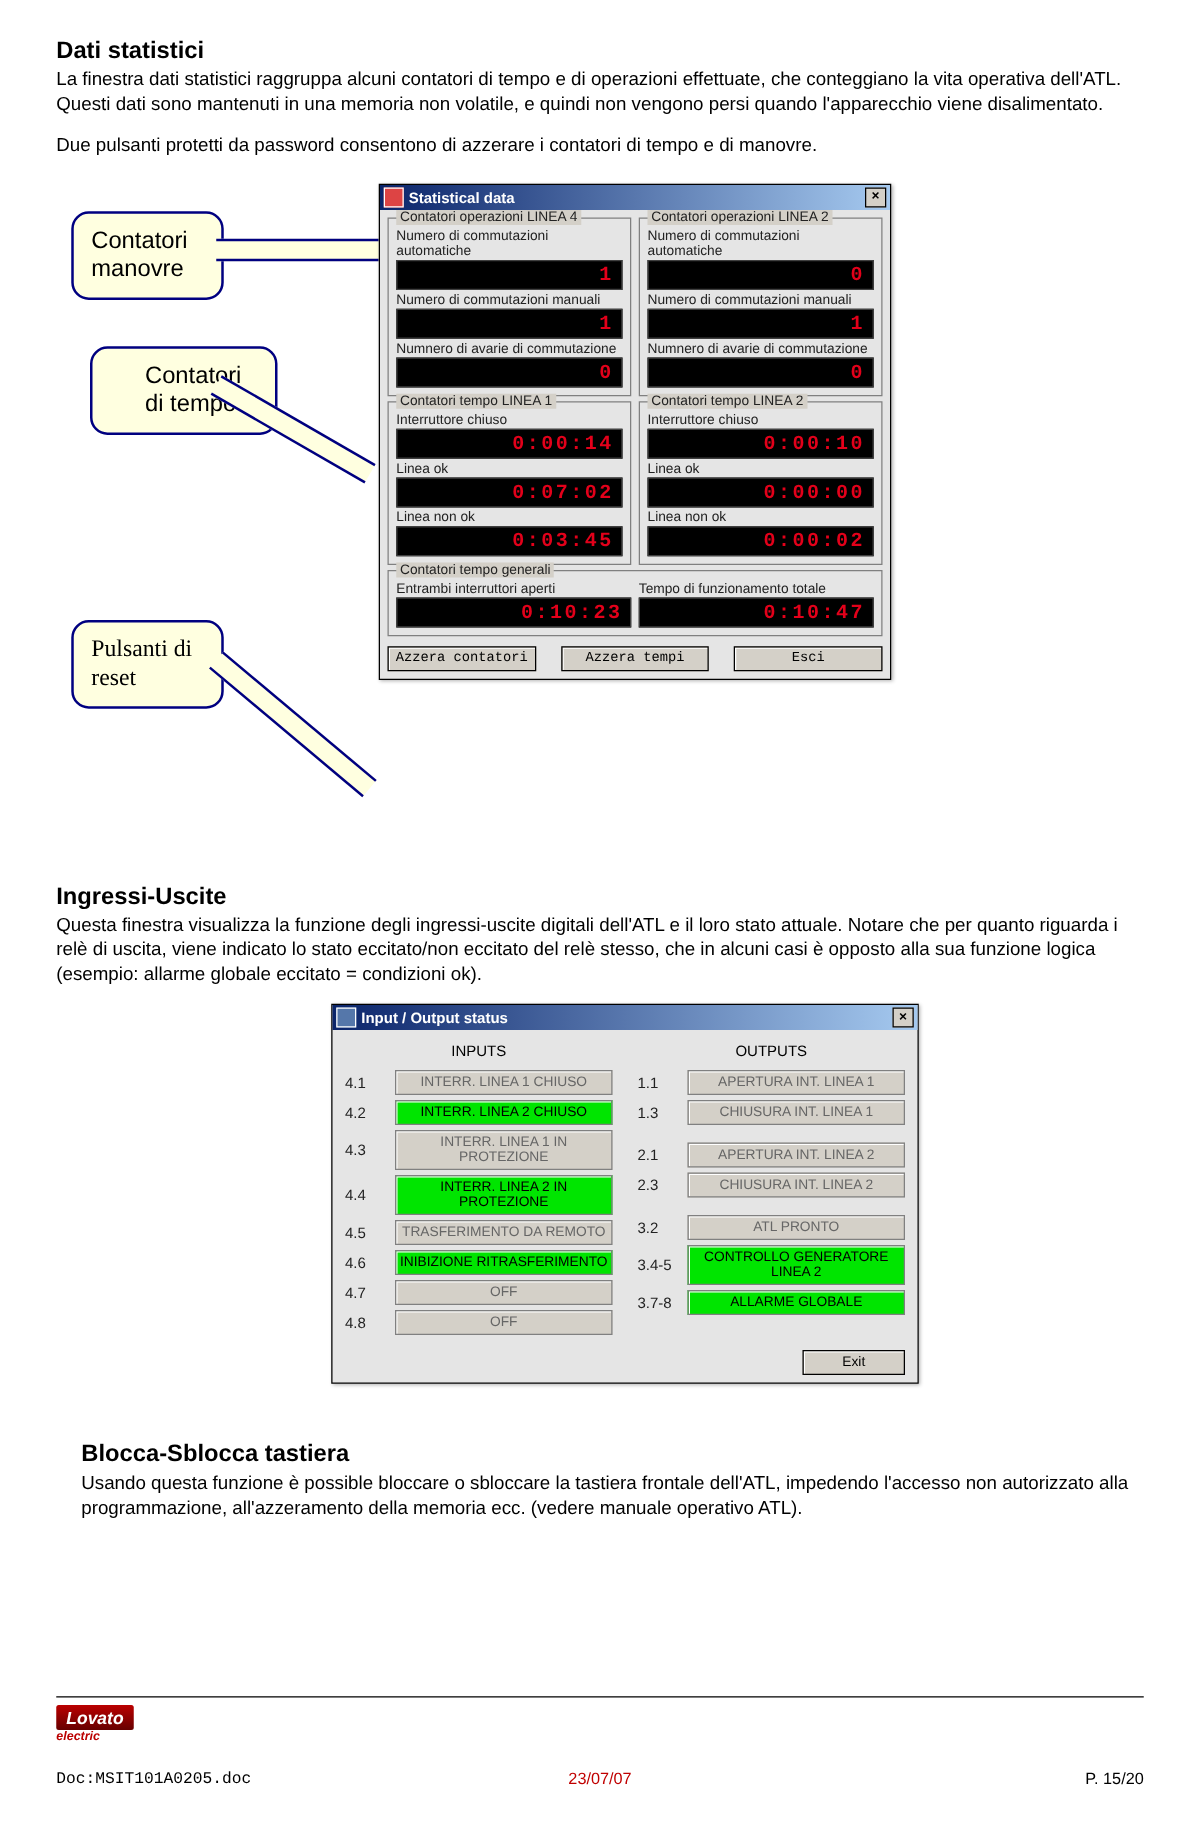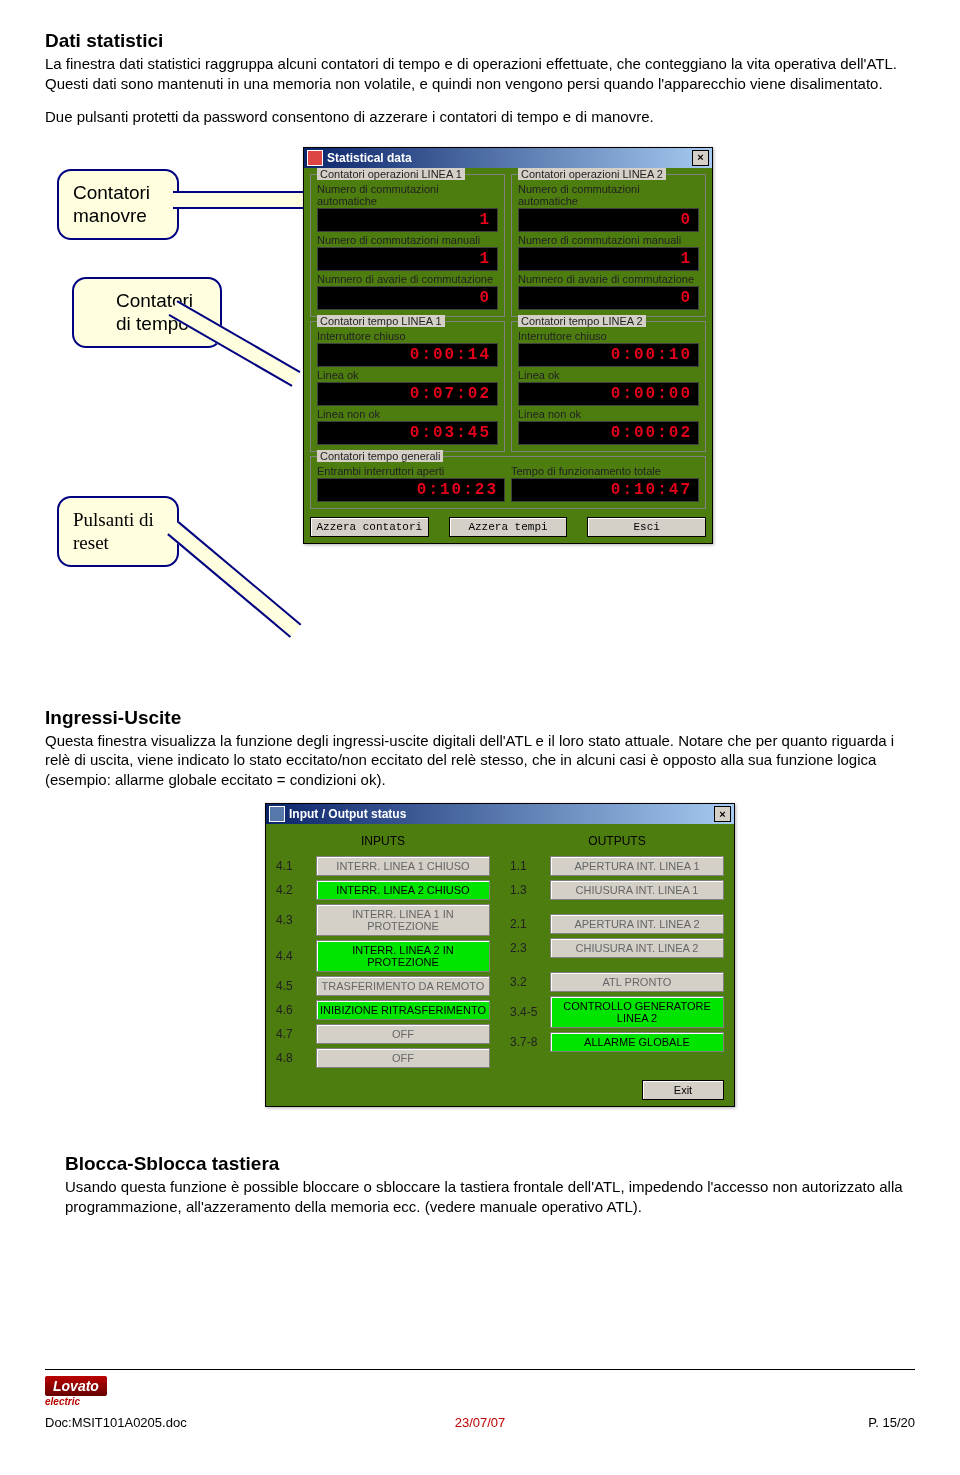--- a/index.html
+++ b/index.html
@@ -43,21 +43,21 @@
   .callout-line {
     position: absolute;
     background: #ffffe0;
     height: 14px;
     border-top: 2px solid #000080;
     border-bottom: 2px solid #000080;
   }
   
   .dialog {
     position: absolute;
-    background: #4d7c0f;
+    background: #e5e5e5;
     border: 1px solid #000;
     box-shadow: 1px 1px 3px rgba(0,0,0,0.3);
     display: flex;
     flex-direction: column;
   }
   .titlebar {
     background: linear-gradient(to right, #0a246a, #a6caf0);
     color: #fff;
     font-size: 12px;
     font-weight: bold;
@@ -215,21 +215,21 @@
     border-radius: 2px;
   }
   .logo-sub {
     font-size: 10px;
     color: #b00;
     font-style: italic;
     font-weight: bold;
   }
   .foot-center { text-align: center; color: #c00000; }
   .foot-right { text-align: right; }
-  .foot-doc { margin-top: 8px; }
+  .foot-doc { margin-top: 20px; font-family: Liberation Mono, monospace; }
 </style>
 </head>
 <body>
 
 <div class="page">
 
   <h2 class="section-title">Dati statistici</h2>
   <p class="body">La finestra dati statistici raggruppa alcuni contatori di tempo e di operazioni effettuate, che conteggiano la vita operativa dell'ATL. Questi dati sono mantenuti in una memoria non volatile, e quindi non vengono persi quando l'apparecchio viene disalimentato.</p>
   <p class="body">Due pulsanti protetti da password consentono di azzerare i contatori di tempo e di manovre.</p>
 
@@ -248,21 +248,21 @@
       <div class="titlebar">
         <span class="tleft">
           <span class="tb-icon"></span>
           <span>Statistical data</span>
         </span>
         <span class="tb-close">×</span>
       </div>
       <div class="dlg-body">
         <div class="row2">
           <div class="groupbox">
-            <span class="gtitle">Contatori operazioni LINEA 1</span>
+            <span class="gtitle">Contatori operazioni LINEA 4</span>
             <div class="flabel">Numero di commutazioni automatiche</div>
             <div class="display">1</div>
             <div class="flabel">Numero di commutazioni manuali</div>
             <div class="display">1</div>
             <div class="flabel">Numnero di avarie di commutazione</div>
             <div class="display">0</div>
           </div>
           <div class="groupbox">
             <span class="gtitle">Contatori operazioni LINEA 2</span>
             <div class="flabel">Numero di commutazioni automatiche</div>

